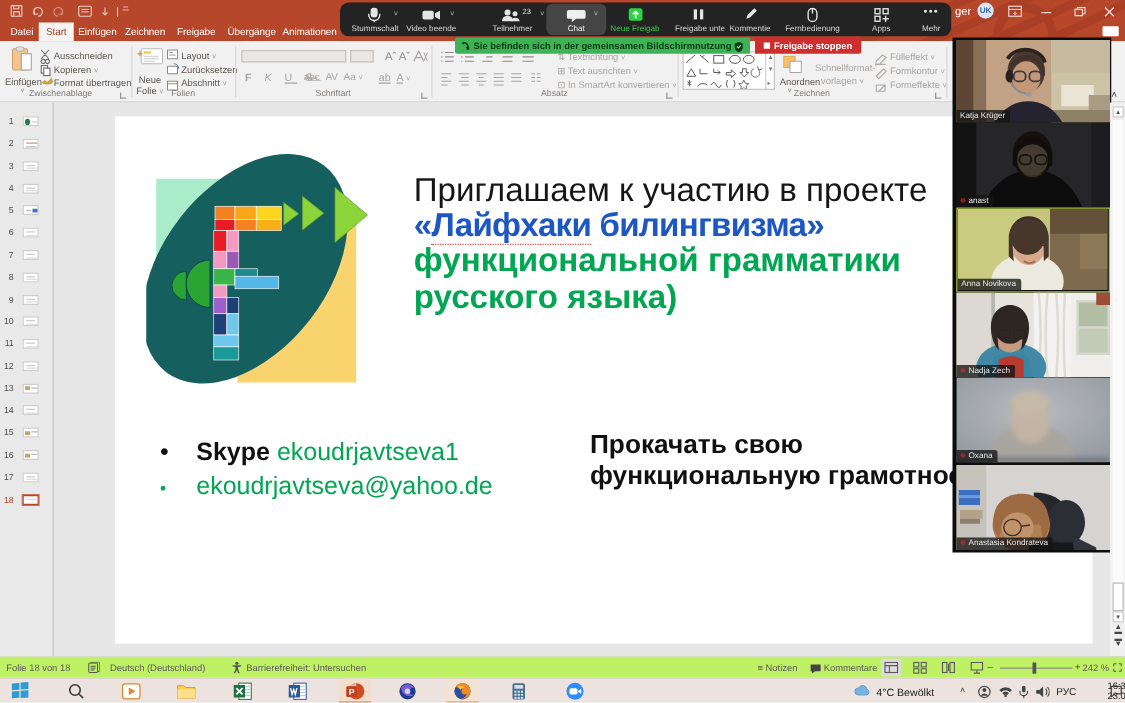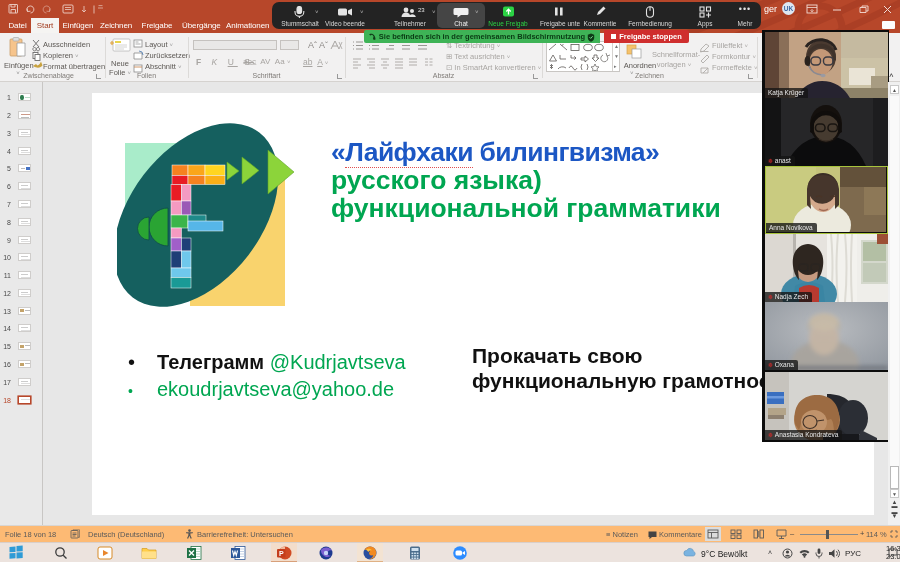--- a/index.html
+++ b/index.html
@@ -43,21 +43,21 @@
   
   #videos { left:762px; top:30px; width:127px; height:412px; background:#0c0c0c; padding:2px 0 2px 3px; }
   .vtile { position:absolute; left:3px; width:123px; overflow:hidden; }
   .vname { position:absolute; left:0; bottom:0; background:rgba(20,20,20,.78); color:#e8e8e8; font-size:6.5px; line-height:10px; padding:0 4px 0 3px; border-radius:0 2px 0 0; white-space:nowrap; }
   .mic { display:inline-block; color:#e02828; font-size:6px; margin-right:2px; }
 
   
   #scrollcol { left:888px; top:82px; width:12px; height:443px; background:#f0f0f0; }
 
   
-  #statusbar { left:0; top:525px; width:900px; height:17px; background:#fdba74; border-top:1px solid #d8d6d4; font-size:7.5px; color:#5a5a5a; }
+  #statusbar { left:0; top:525px; width:900px; height:17px; background:#bef264; border-top:1px solid #d8d6d4; font-size:7.5px; color:#5a5a5a; }
 
   
   #taskbar { left:0; top:542px; width:900px; height:20px; background:#ece3de; border-top:1px solid #d9cfca; }
   .tk-ic { position:absolute; top:2px; width:16px; height:16px; }
 </style>
 </head>
 <body>
 
 <div class="abs" id="titlebar">
 
@@ -377,27 +377,28 @@
         <rect x="171" y="238" width="10.5" height="13" fill="#a05fc9"></rect>
         <rect x="181.5" y="238" width="9.5" height="13" fill="#1f3f77"></rect>
         <rect x="171" y="251" width="10.5" height="17" fill="#1f3f77"></rect>
         <rect x="181.5" y="251" width="9.5" height="17" fill="#6fc8ec"></rect>
         <rect x="171" y="268" width="20" height="9.5" fill="#6fc8ec"></rect>
         <rect x="171" y="277.5" width="20" height="10.5" fill="#1a9a96"></rect>
       </g>
     </svg>
 
     <div style="position:absolute;left:239px;top:45px;width:480px;font-size:26.5px;line-height:28.2px;color:#161616">
+      <div>Приглашаем к участию в проекте</div>
       <div class="sl-blue">«<span style="border-bottom:1.5px dotted #e05050">Лайфхаки</span> билингвизма»</div>
+      <div class="sl-green">функциональной грамматики</div>
       <div class="sl-green">русского языка)</div>
-      <div class="sl-green">функциональной грамматики</div>
     </div>
 
     <div style="position:absolute;left:36px;top:256px;font-size:20px;line-height:27.4px;color:#111">
-      <div><span style="display:inline-block;width:29px">•</span><b>Телеграмм</b> <span style="color:#00a651">@Kudrjavtseva</span></div>
+      <div><span style="display:inline-block;width:29px">•</span><b>Skype</b> <span style="color:#00a651">ekoudrjavtseva1</span></div>
       <div style="color:#00a651"><span style="display:inline-block;width:29px;font-size:14px">•</span>ekoudrjavtseva@yahoo.de</div>
     </div>
 
     <div style="position:absolute;left:380px;top:250px;width:400px;font-size:21px;line-height:25px;color:#111;font-weight:bold;white-space:nowrap">
       <div>Прокачать свою</div>
       <div>функциональную грамотность</div>
     </div>
   </div>
 </div>
 <div class="abs" id="videos">
@@ -576,21 +577,21 @@
         </g>
       <g transform="translate(69,0)">
           <path d="M 1 1 h 9 v 6 h -9 z M 3 9.5 h 5 M 5.5 7 v 2.5"></path>
         </g>
     </g>
   </svg>
   <div style="position:absolute;left:790px;top:3px;color:#444">–</div>
   <div style="position:absolute;left:800px;top:8px;width:58px;height:1px;background:#8a8a8a"></div>
   <div style="position:absolute;left:826px;top:4px;width:3px;height:9px;background:#555"></div>
   <div style="position:absolute;left:860px;top:3px;color:#444">+</div>
-  <div style="position:absolute;left:866px;top:4px">114 %</div>
+  <div style="position:absolute;left:866px;top:4px">242 %</div>
   <svg style="position:absolute;left:890px;top:4px;width:8px;height:8px" viewBox="0 0 8 8">
       <g stroke="#555" fill="none" stroke-width="0.8">
         <path d="M 1 3 v -2 h 2 M 5 1 h 2 v 2 M 7 5 v 2 h -2 M 3 7 h -2 v -2"></path>
       </g>
     </svg>
 </div>
 <div class="abs" id="taskbar">
 
   <svg class="tk-ic" style="left:8px" viewBox="0 0 16 16">
       <g fill="#2e9bd6">
@@ -671,21 +672,21 @@
 
   <svg class="tk-ic" style="left:452px" viewBox="0 0 16 16">
       <circle cx="8" cy="8" r="6.8" fill="#2d8cff"></circle>
       <rect x="3.5" y="5.5" width="6.5" height="5" rx="1.5" fill="#fff"></rect>
       <path d="M 10.5 7.5 l 2.5 -1.5 v 4 l -2.5 -1.5 z" fill="#fff"></path>
     </svg>
 
   <svg class="tk-ic" style="left:683px;top:4px;width:14px;height:12px" viewBox="0 0 14 12">
       <path d="M 3.5 9 a 2.8 2.8 0 0 1 0.3 -5.6 a 3.6 3.6 0 0 1 6.8 1 a 2.4 2.4 0 0 1 -0.3 4.6 z" fill="#7ab3e0" stroke="#5a93c0" stroke-width="0.6"></path>
     </svg>
-  <div style="position:absolute;left:701px;top:6px;font-size:8.5px;color:#222">9°C Bewölkt</div>
+  <div style="position:absolute;left:701px;top:6px;font-size:8.5px;color:#222">4°C Bewölkt</div>
   <div style="position:absolute;left:768px;top:6px;font-size:7px;color:#333">˄</div>
   <svg style="position:absolute;left:782px;top:5px;width:11px;height:11px" viewBox="0 0 11 11">
       <circle cx="5.5" cy="5.5" r="4.5" fill="none" stroke="#444" stroke-width="1"></circle>
       <circle cx="5.5" cy="4" r="1.6" fill="#444"></circle>
       <path d="M 2.5 8.5 a 3.5 3.5 0 0 1 6 0" fill="#444"></path>
     </svg>
   <svg style="position:absolute;left:799px;top:6px;width:11px;height:9px" viewBox="0 0 11 9">
       <path d="M 0.5 3 a 7 7 0 0 1 10 0 l -1.5 1.6 a 5 5 0 0 0 -7 0 z M 2.8 5.4 a 4 4 0 0 1 5.4 0 l -1.6 1.7 a 1.8 1.8 0 0 0 -2.2 0 z M 5.5 8.5 l 0 0" fill="#444"></path>
       <circle cx="5.5" cy="7.8" r="1" fill="#444"></circle>
     </svg>

